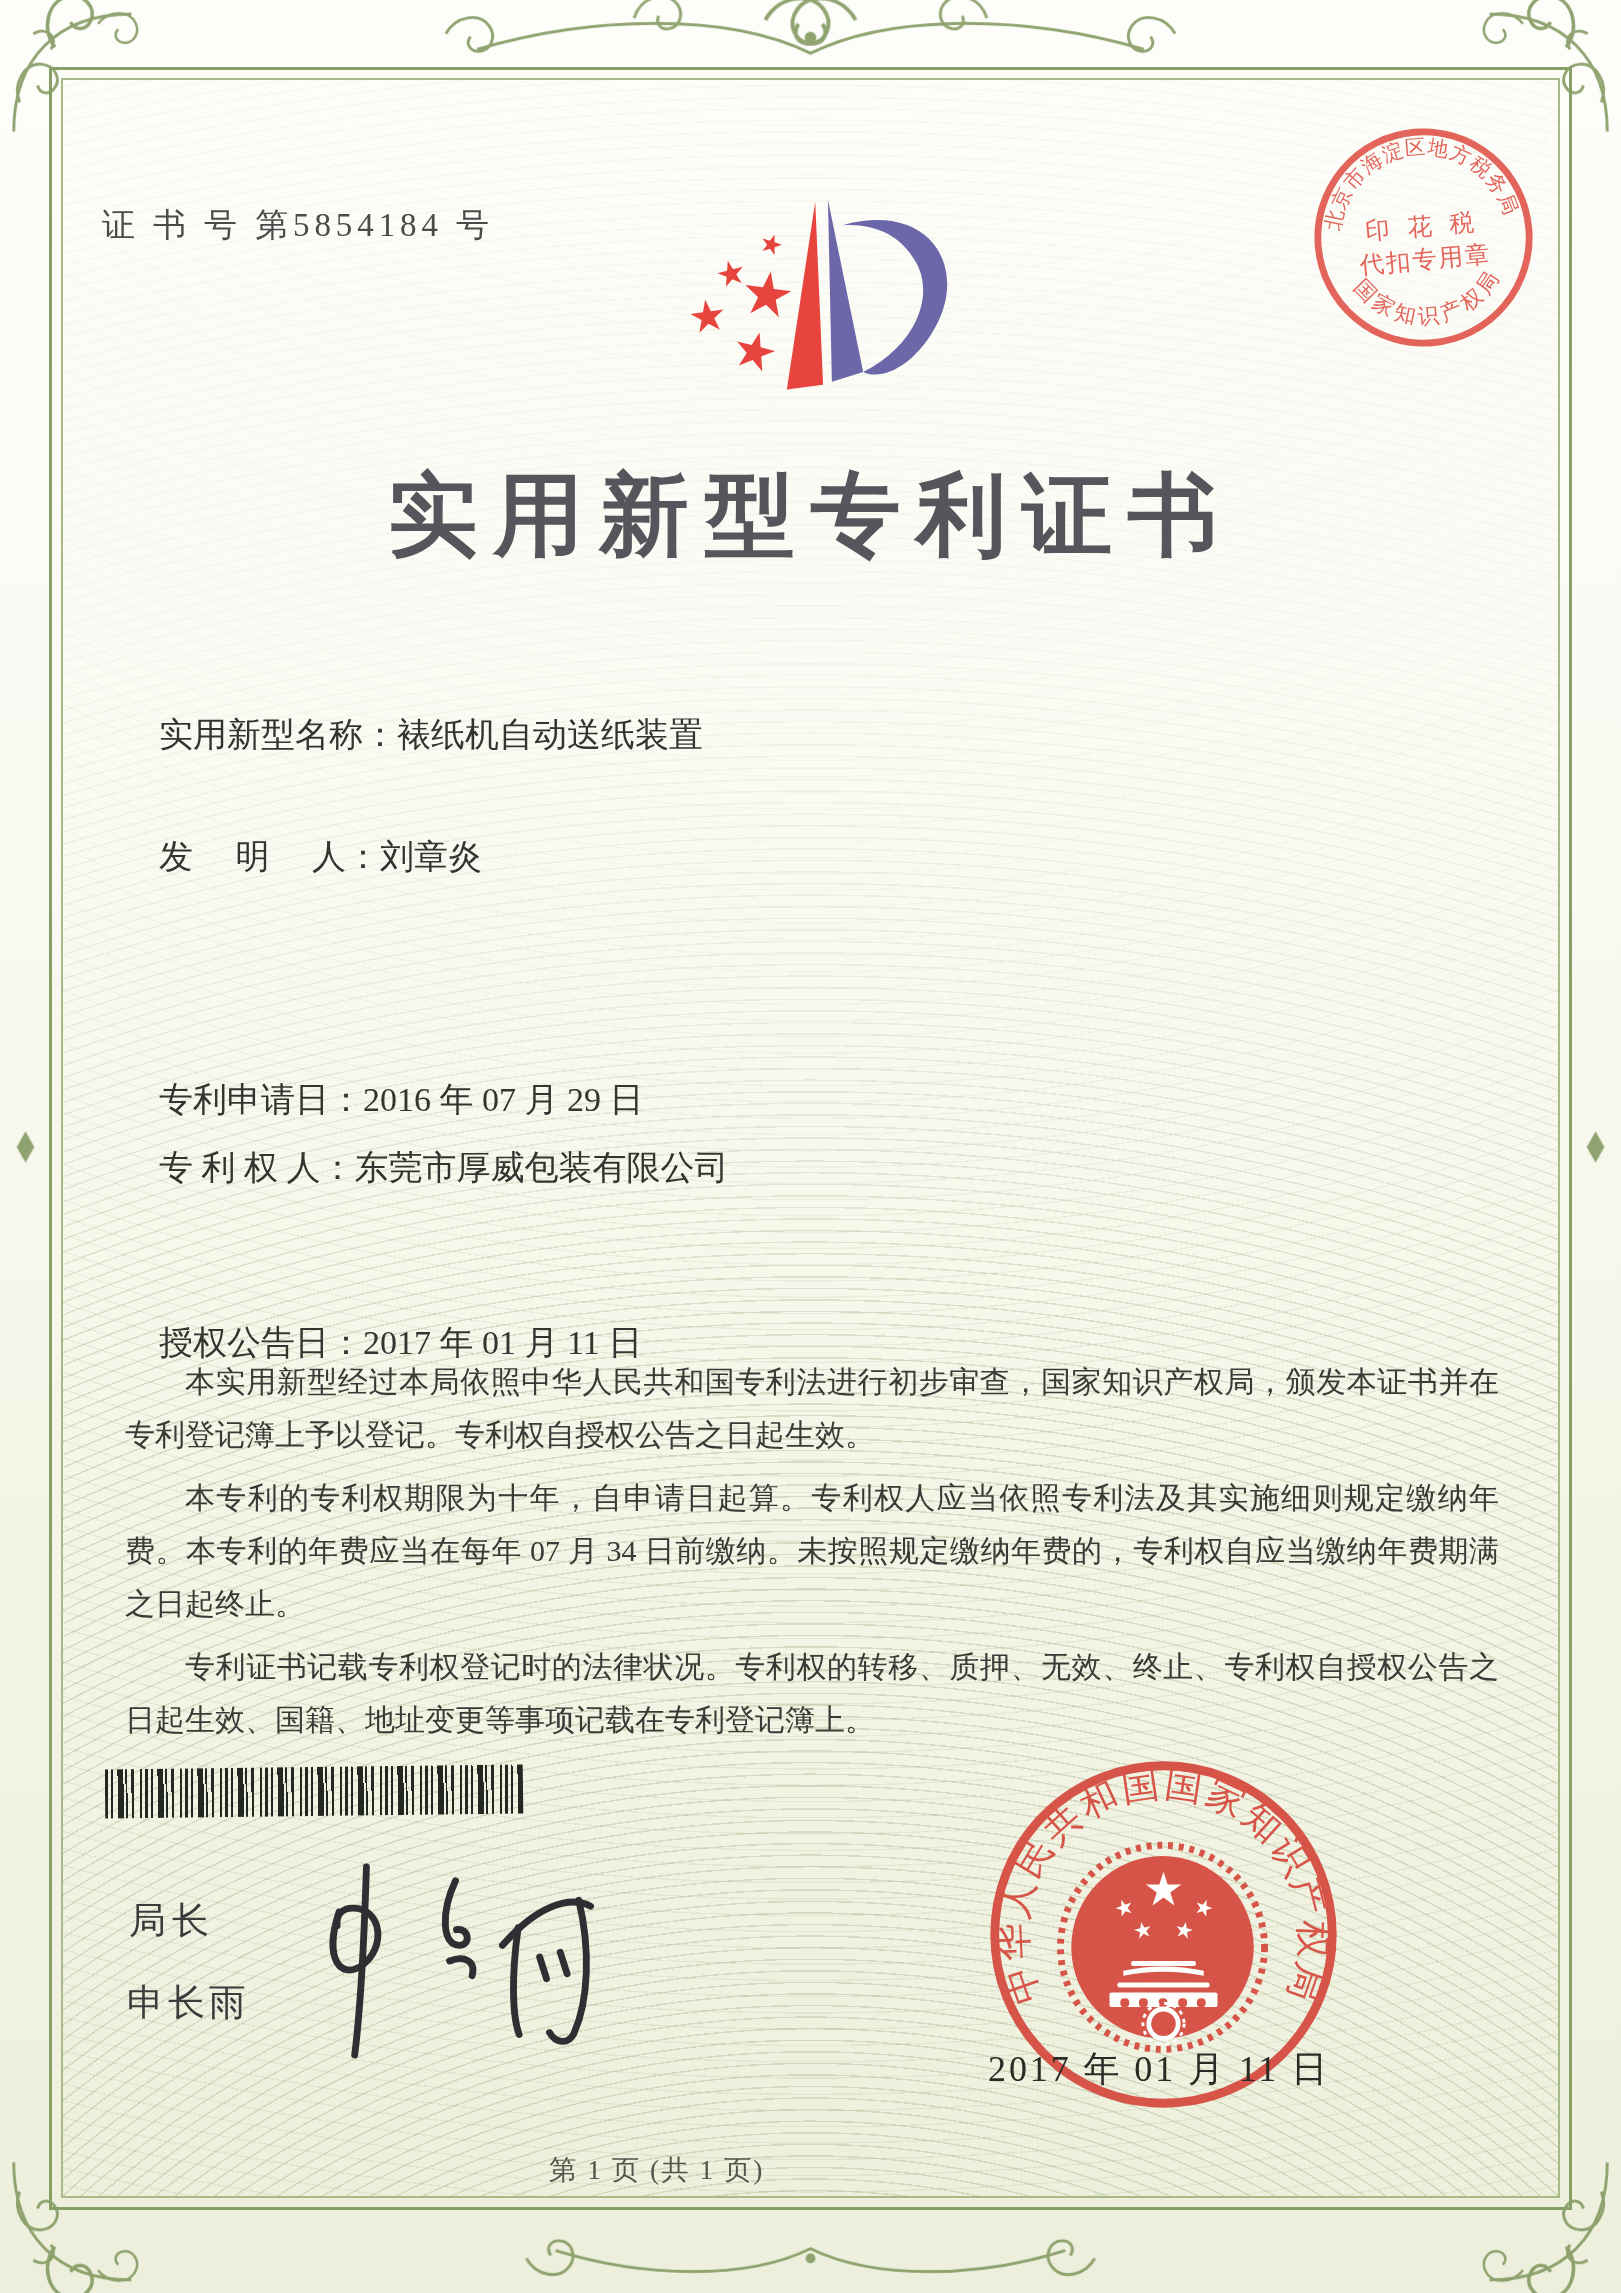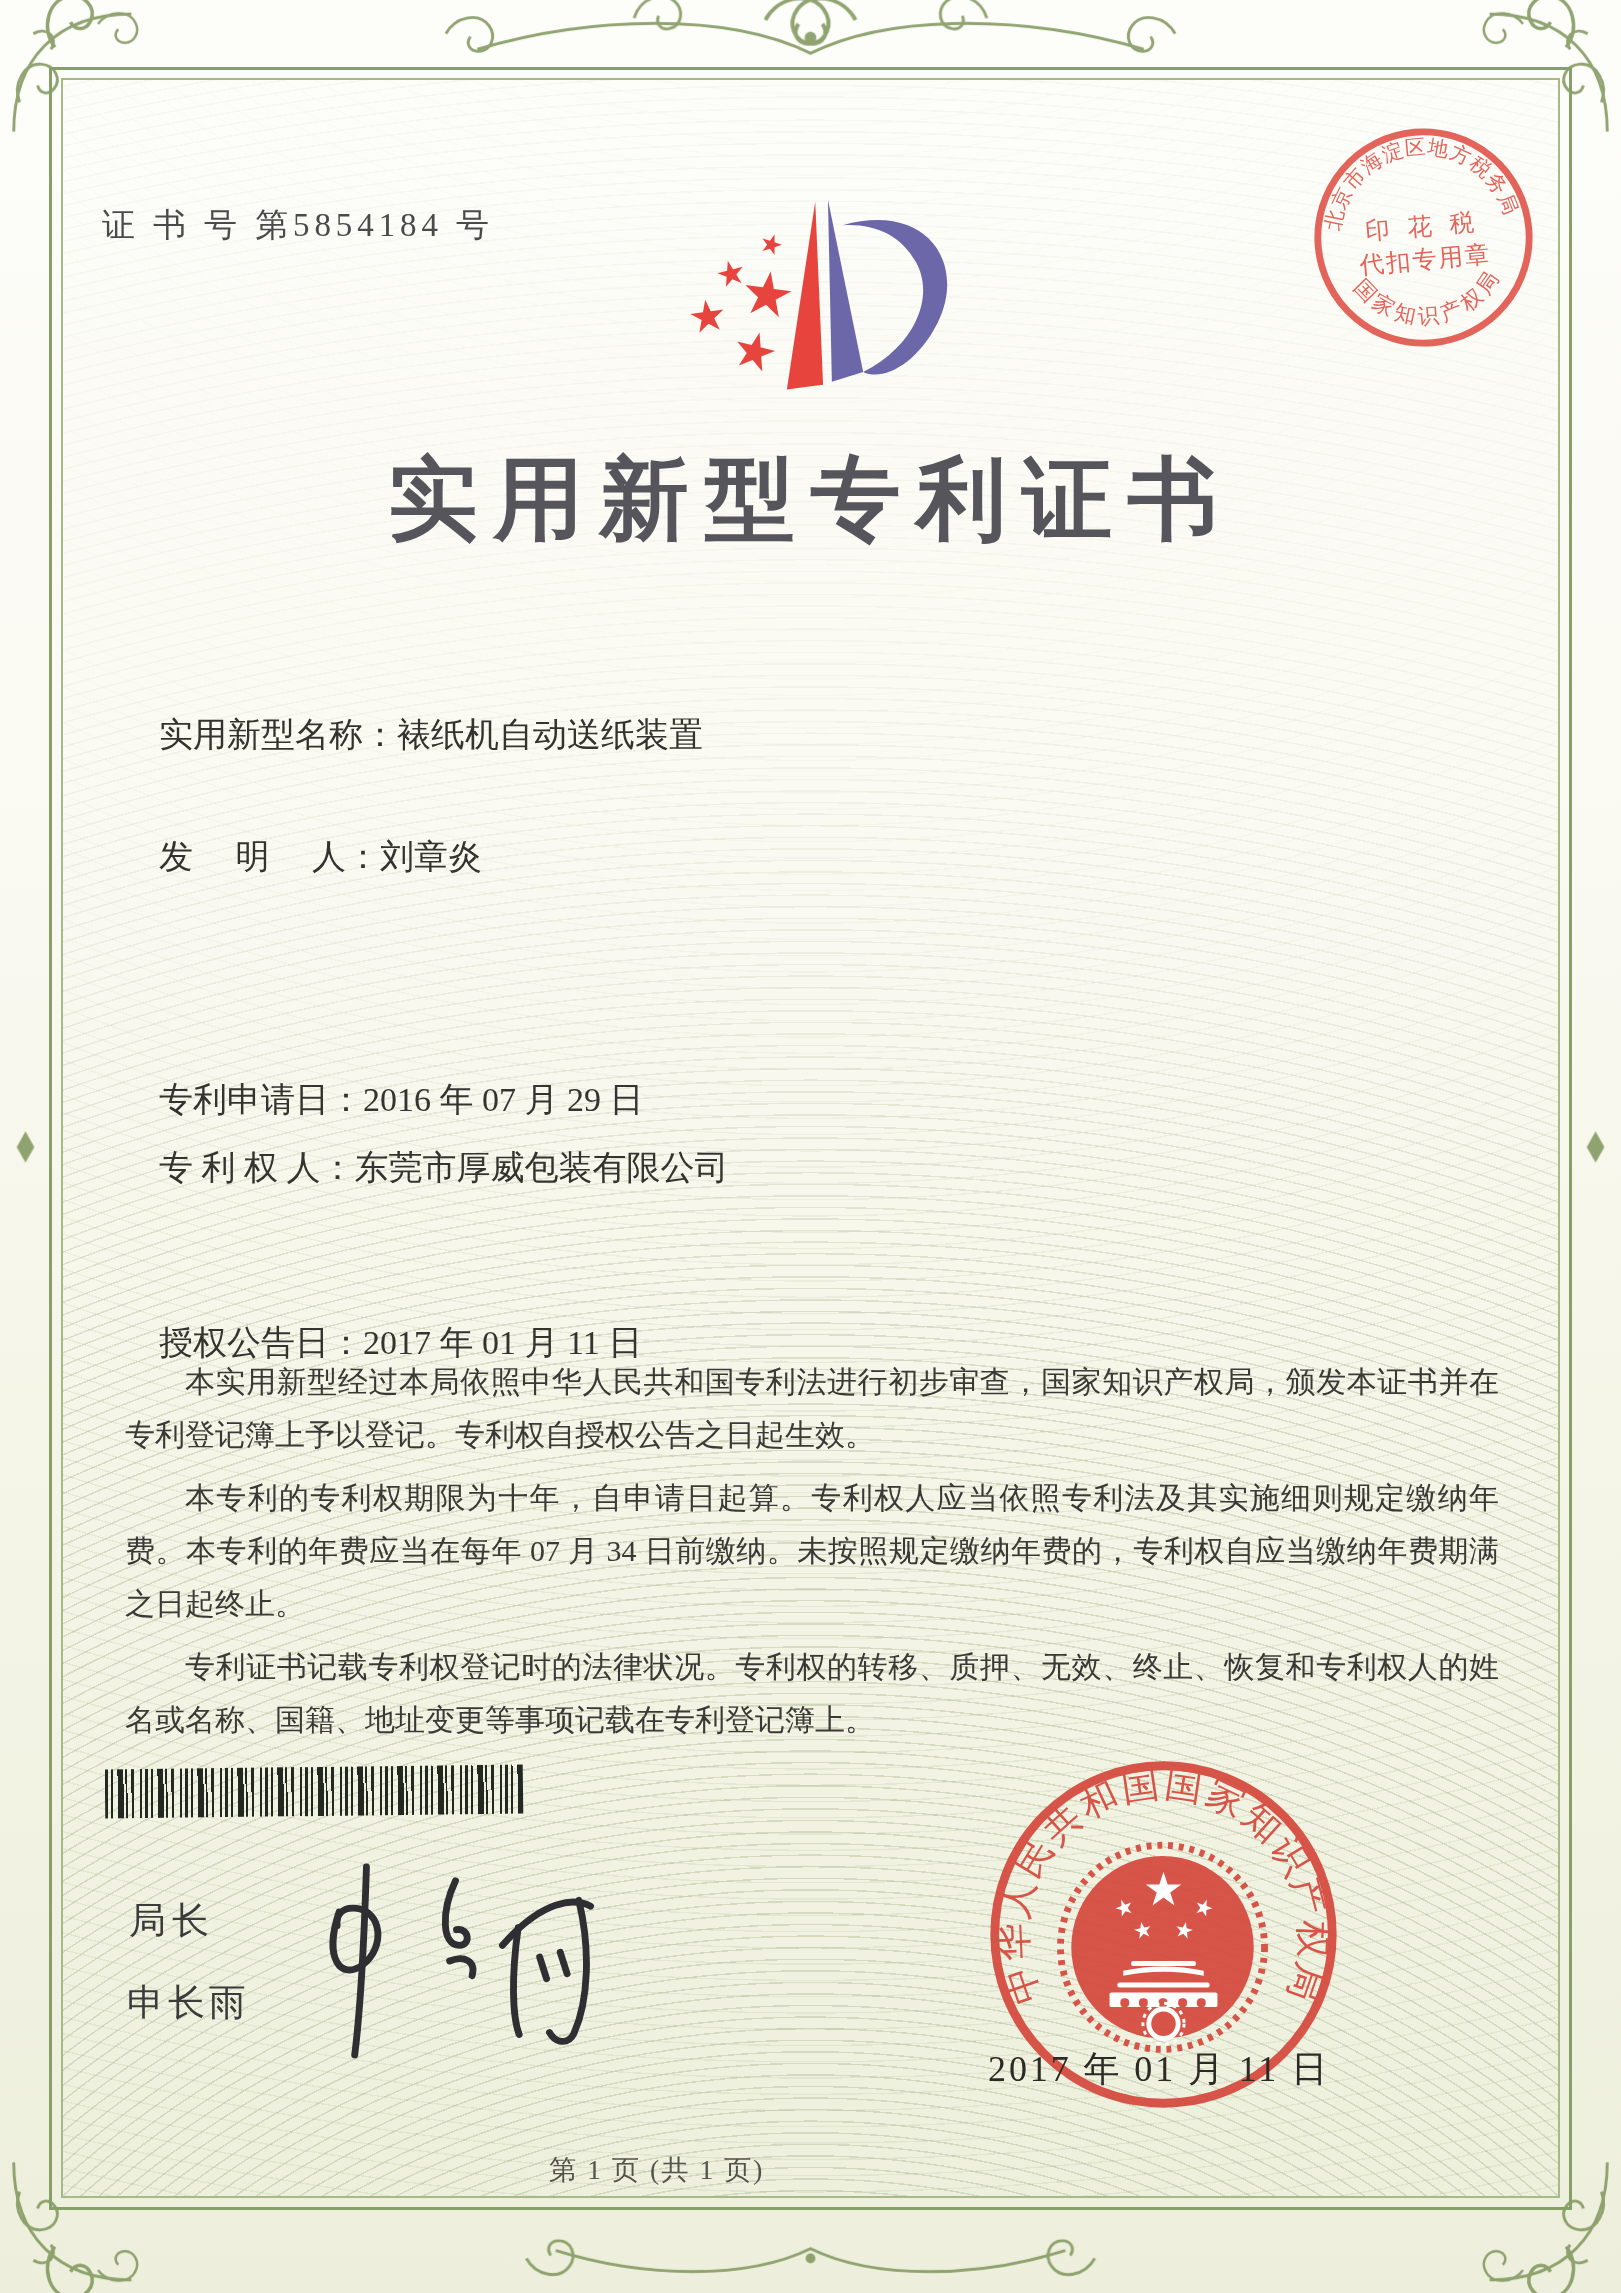--- a/index.html
+++ b/index.html
@@ -21,21 +21,21 @@
   .f1{left:49px;top:67px;right:49px;bottom:84px;border:3.9px solid #86a067;}
   .f2{left:61px;top:78px;right:61px;bottom:96px;border:2px solid #a6b987;}
   .border-art{position:absolute;left:0;top:0;z-index:1;}
   .cert-no{
     position:absolute;left:102px;top:190px;z-index:2;
     font-size:33px;letter-spacing:4.9px;color:#4a4a4a;white-space:pre;margin-top:13px;
   }
   .logo{position:absolute;left:642px;top:188px;z-index:2;}
   .tax-stamp{position:absolute;left:1311px;top:125px;z-index:3;transform:rotate(-5deg);opacity:.92;}
   .title{
-    position:absolute;left:0;right:0;top:439px;margin:0;z-index:2;
+    position:absolute;left:0;right:0;top:439px;margin:16px;z-index:2;
     text-align:center;font-size:90px;font-weight:bold;color:#56555b;letter-spacing:15.7px;
   }
   .field{position:absolute;left:125px;z-index:2;font-size:34px;color:#35332f;white-space:pre;}
   .flabel{white-space:pre;}
   .fvalue{white-space:pre;}
   .paras{position:absolute;left:125px;top:1355px;width:1374px;z-index:2;}
   .paras p{
     margin:0 0 9.8px 0;font-size:30px;line-height:53px;color:#3b3936;
     text-indent:2em;text-align:justify;
   }
@@ -160,21 +160,21 @@
   <div class="field" style="top:1107px">
     <span class="flabel">专 利 权 人：</span><span class="fvalue">东莞市厚威包装有限公司</span>
   </div>
   <div class="field" style="top:1282px">
     <span class="flabel">授权公告日：</span><span class="fvalue">2017 年 01 月 11 日</span>
   </div>
 
   <div class="paras">
     <p>本实用新型经过本局依照中华人民共和国专利法进行初步审查，国家知识产权局，颁发本证书并在专利登记簿上予以登记。专利权自授权公告之日起生效。</p>
     <p>本专利的专利权期限为十年，自申请日起算。专利权人应当依照专利法及其实施细则规定缴纳年费。本专利的年费应当在每年 07 月 34 日前缴纳。未按照规定缴纳年费的，专利权自应当缴纳年费期满之日起终止。</p>
-    <p>专利证书记载专利权登记时的法律状况。专利权的转移、质押、无效、终止、恢复和专利权人的姓名或名称、国籍、地址变更等事项记载在专利登记簿上。</p>
+    <p>专利证书记载专利权登记时的法律状况。专利权的转移、质押、无效、终止、专利权自授权公告之日起生效、国籍、地址变更等事项记载在专利登记簿上。</p>
   </div>
 
   <div class="barcode"></div>
 
   <div class="sig-title">局长</div>
   <div class="sig-name">申长雨</div>
 
   <svg class="signature" width="323" height="221" viewBox="0 0 330 225">
     <g fill="none" stroke="#2f2f33" stroke-width="7" stroke-linecap="round" stroke-linejoin="round">
       <path d="M74,16 C72,80 68,160 62,208"></path>

